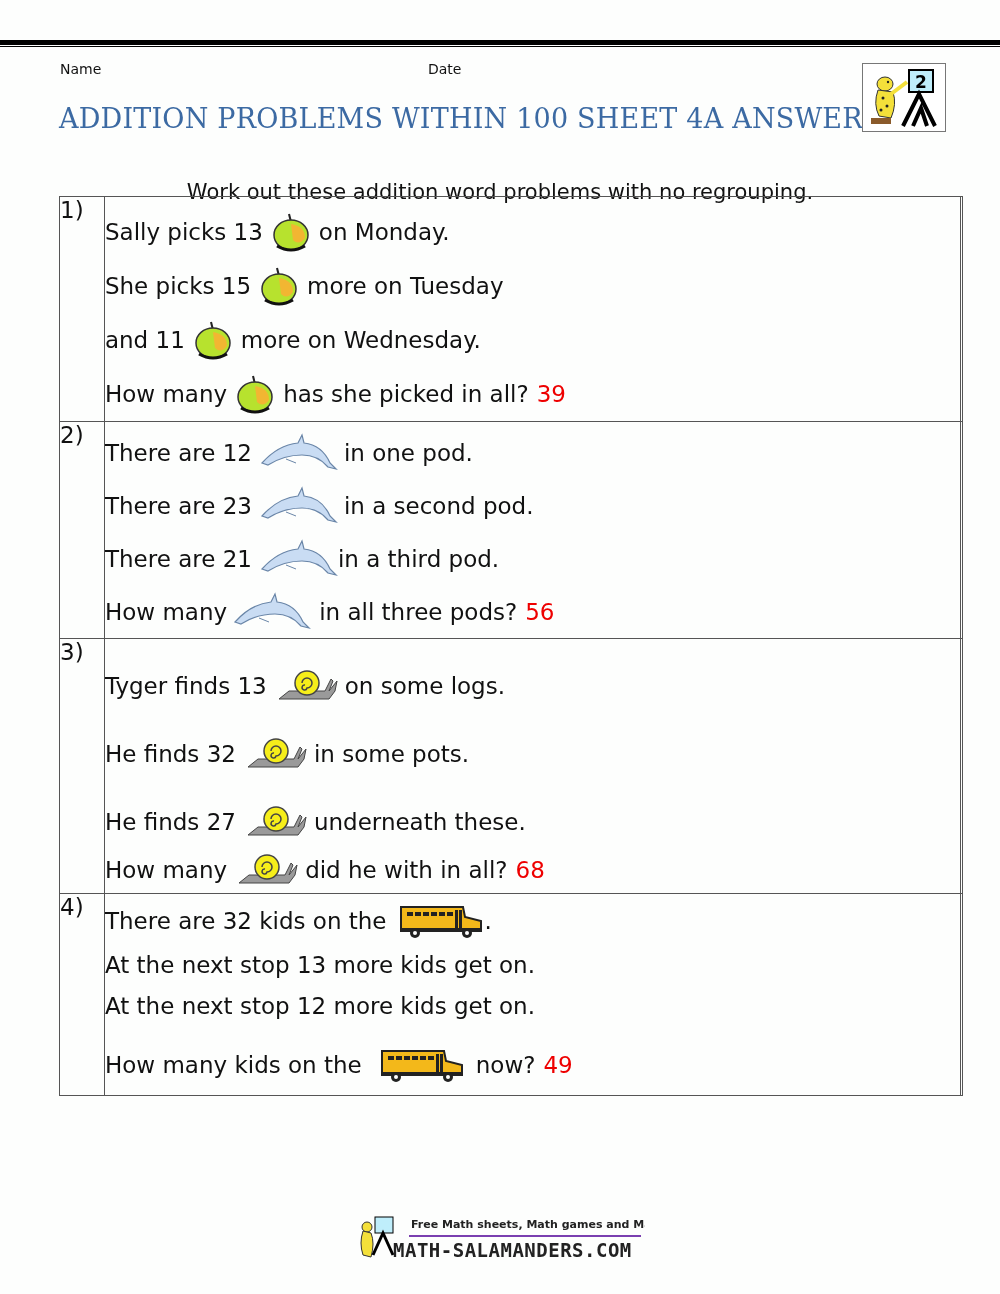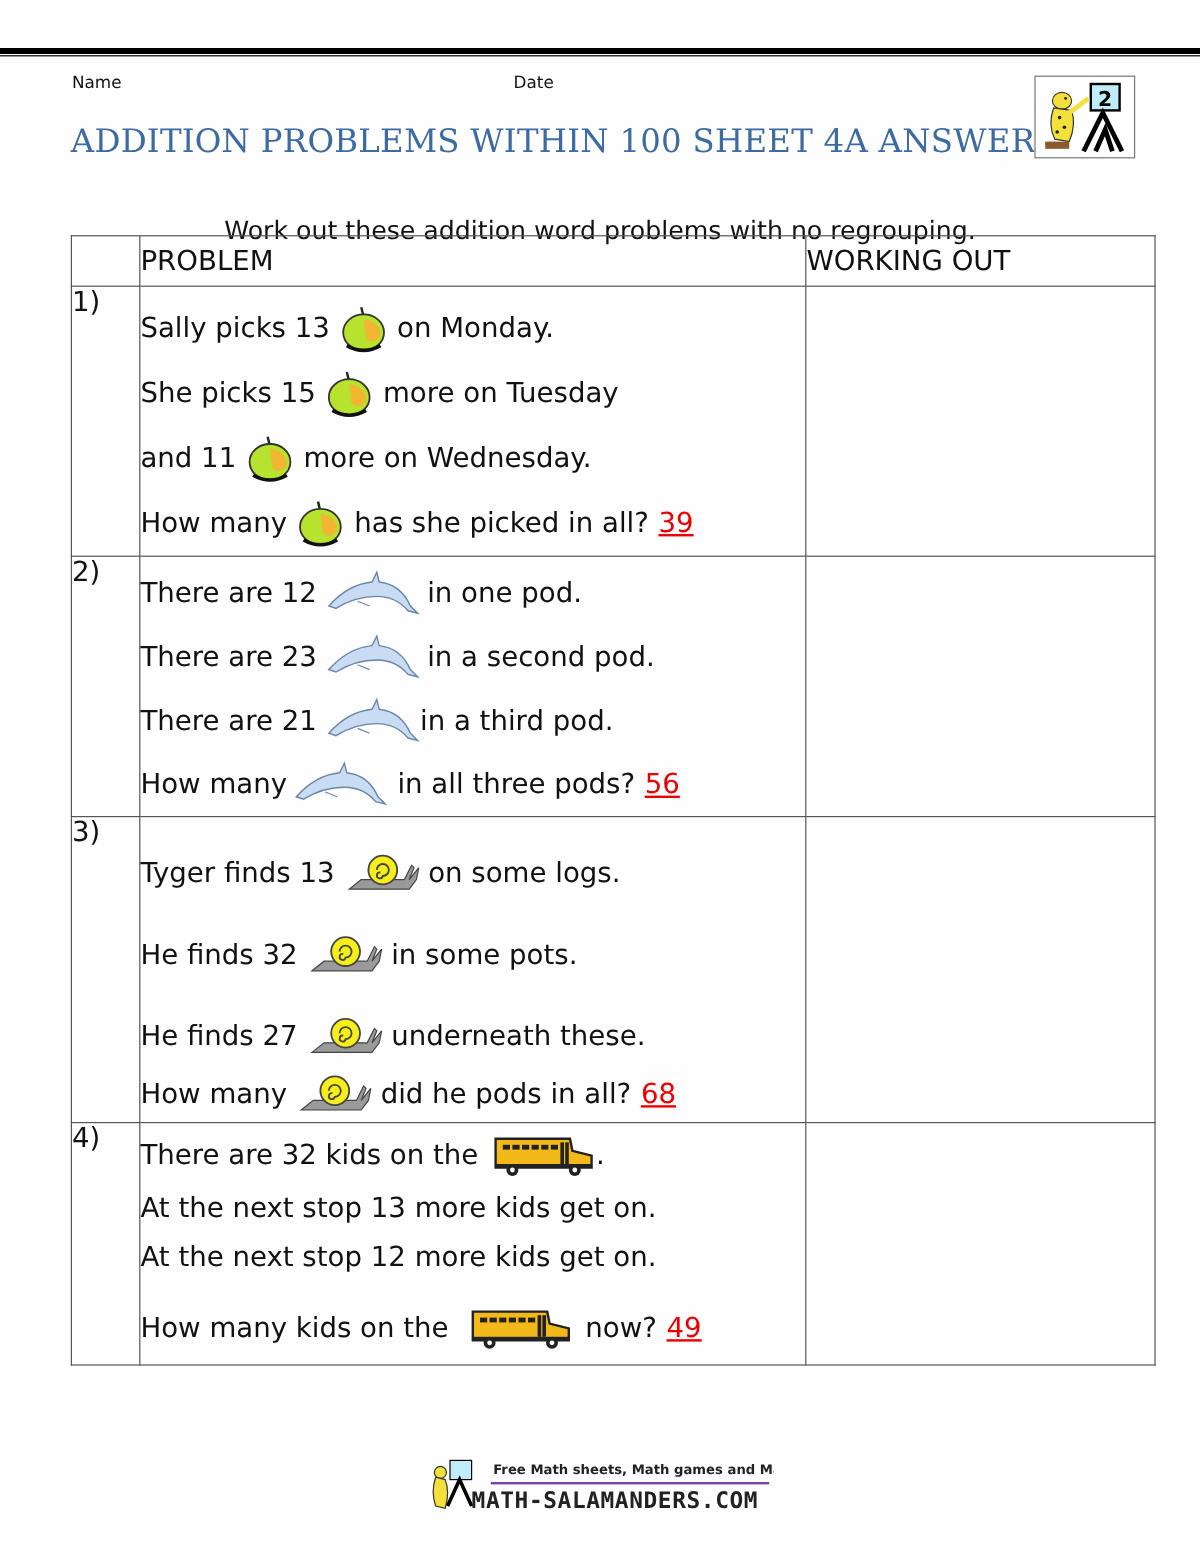--- a/index.html
+++ b/index.html
@@ -16,21 +16,21 @@
   table.sheet { position: absolute; left: 59px; top: 196px; width: 904px; border-collapse: collapse; font-size: 23px; }
   table.sheet td, table.sheet th { border: 1px solid #555; vertical-align: top; padding: 0; }
   table.sheet th { font-weight: normal; text-align: left; height: 41px; vertical-align: middle; }
   .c-num { width: 56px; }
   .c-prob { width: 554px; }
   th.c-prob { padding-left: 9px; }
   th.c-work { text-align: center; }
   .num { padding: 6px 0 0 9px; }
   .prob { padding-left: 9px; }
   .line { display: flex; align-items: center; white-space: nowrap; }
-  .ans { color: #e00; text-decoration: underline; margin-left: 8px; text-align: right; }
+  .ans { color: #e00; margin-left: 8px; text-align: right; }
   .icon { display: inline-block; margin: 0 8px; }
   .footer-logo { position: absolute; left: 355px; top: 1215px; width: 290px; height: 50px; }
 </style>
 </head>
 <body>
 
 <div class="topline"></div>
 <div class="topline2"></div>
 
 <div class="name-label">Name</div>
@@ -50,25 +50,20 @@
     <circle cx="18" cy="46" r="1.5" fill="#222"></circle>
       <circle cx="25" cy="18" r="1.2" fill="#222"></circle>
     <rect x="8" y="54" width="20" height="6" fill="#8a5a2b"></rect>
   </svg>
 </div>
 
 <div class="instructions">Work out these addition word problems with no regrouping.</div>
 
 <table class="sheet">
   <tbody>
-      <tr>
-    <th class="c-num"></th>
-    <th class="c-prob">PROBLEM</th>
-    <th class="c-work">WORKING OUT</th>
-  </tr>
 
   <tr style="height:214px">
     <td class="num">1)</td>
     <td class="prob">
       <div class="line" style="margin-top:8px;height:54px">
         <span>Sally picks 13</span>
         <svg class="icon" width="40" height="40" viewBox="0 0 40 40">
               <path d="M20 10 L18 2" stroke="#222" stroke-width="2"></path>
               <ellipse cx="20" cy="23" rx="17" ry="15" fill="#b7e22e" stroke="#333" stroke-width="1.5"></ellipse>
               <path d="M20 12 Q34 14 34 26 Q28 34 22 28 Z" fill="#f2b632"></path>
@@ -181,21 +176,21 @@
             </svg>
         <span>underneath these.</span>
       </div>
       <div class="line" style="height:46px">
         <span>How many</span>
         <svg class="icon" width="62" height="34" viewBox="0 0 62 34" style="margin:0 6px 0 10px">
               <path d="M2 30 L12 22 L48 22 L54 10 L56 12 L52 22 L60 12 L58 22 L52 30 Z" fill="#9a9a9a" stroke="#444"></path>
               <circle cx="30" cy="14" r="12" fill="#f6ee1a" stroke="#444" stroke-width="1.5"></circle>
               <path d="M30 14 m-5 0 a5 5 0 1 1 5 5 a2.5 2.5 0 1 1 -2 -3" fill="none" stroke="#444" stroke-width="1.5"></path>
             </svg>
-        <span>did he pods in all?</span>
+        <span>did he with in all?</span>
         <span class="ans">68</span>
       </div>
     </td>
     <td></td>
   </tr>
 
   <tr style="height:202px">
     <td class="num">4)</td>
     <td class="prob">
       <div class="line" style="margin-top:4px;height:46px">

